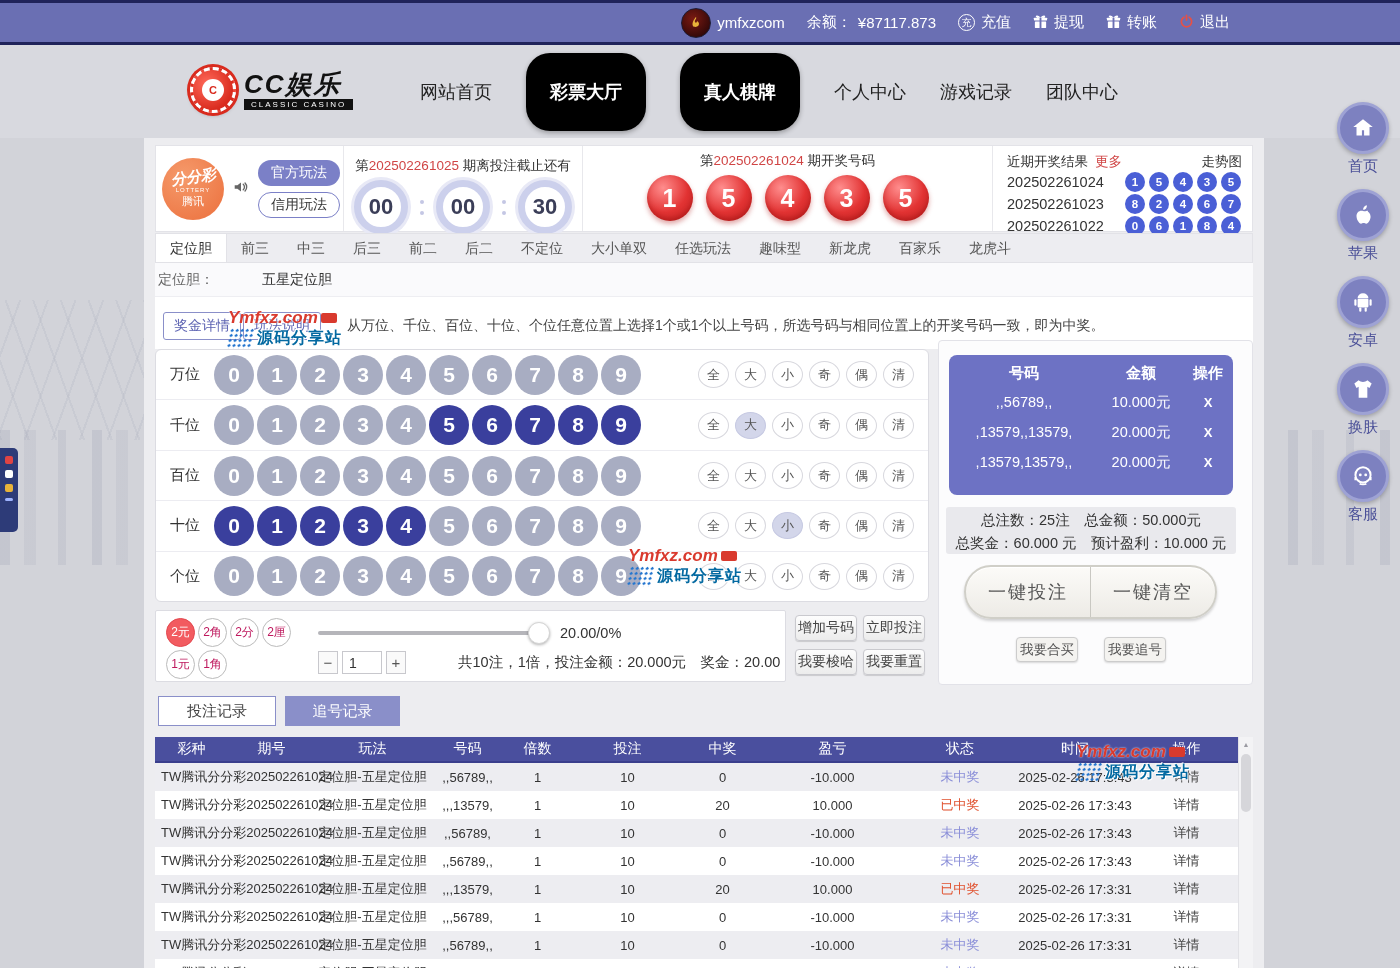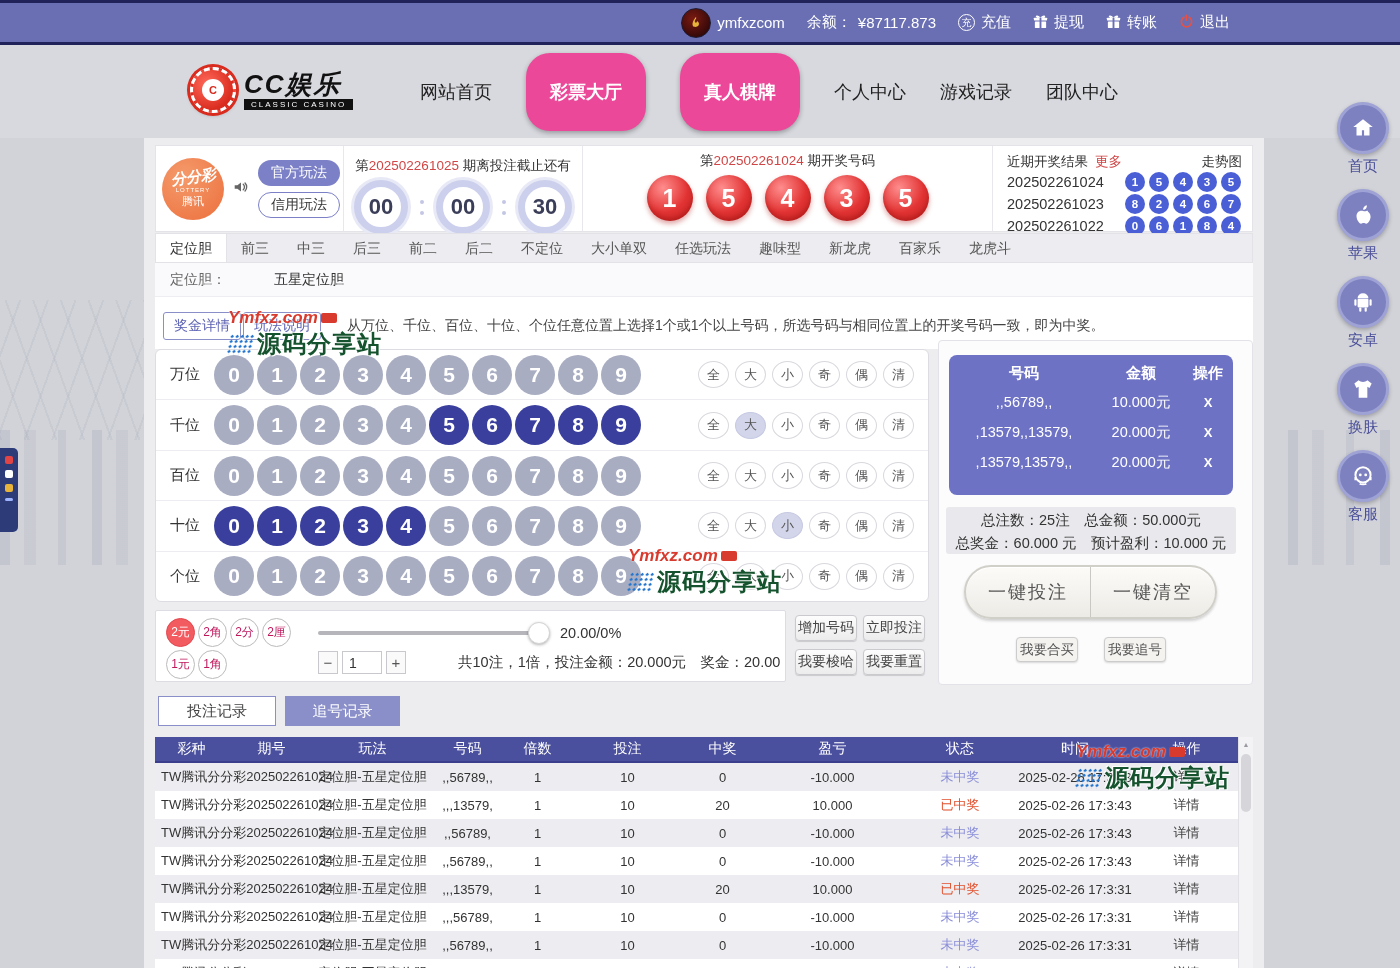--- a/index.html
+++ b/index.html
@@ -19,21 +19,21 @@
   
   .navbar{position:absolute;left:0;top:45px;width:1400px;height:93px;background:#d8d9df;z-index:9}
   .logo{position:absolute;left:190px;top:22px;display:flex;align-items:center;gap:8px}
   .chip{width:46px;height:46px;border-radius:50%;background:radial-gradient(circle at 35% 35%,#ff6a5a,#d92b1e 72%);border:3px dashed #fff;box-shadow:0 0 0 3px #d92b1e,0 2px 4px rgba(0,0,0,.3);display:flex;align-items:center;justify-content:center}
   .chip-in{width:22px;height:22px;border-radius:50%;background:#fff;color:#d92b1e;font-size:11px;font-weight:bold;display:flex;align-items:center;justify-content:center}
   .logo-txt{display:flex;flex-direction:column;align-items:flex-start}
   .logo-title{font-size:26px;font-weight:900;font-style:italic;color:#111;letter-spacing:2px;line-height:26px}
   .logo-sub{background:#111;color:#fff;font-size:8px;letter-spacing:2px;padding:1px 7px;margin-top:2px}
   .nav-items{position:absolute;left:420px;top:0;height:93px;display:flex;align-items:center;gap:34px}
   .nav-item{font-size:18px;color:#222;cursor:pointer;white-space:nowrap}
-  .nav-pill{background:#ec4899;color:#fff;padding:27px 24px;border-radius:24px;box-shadow:0 2px 5px rgba(0,0,0,.3);font-weight:bold}
+  .nav-pill{background:#000000;color:#fff;padding:27px 24px;border-radius:24px;box-shadow:0 2px 5px rgba(0,0,0,.3);font-weight:bold}
 
   
   .sidebar{position:absolute;right:6px;top:102px;width:62px;display:flex;flex-direction:column;align-items:center;gap:13px;z-index:40}
   .side-item{display:flex;flex-direction:column;align-items:center;gap:3px;cursor:pointer}
   .side-circle{width:52px;height:52px;border-radius:50%;background:#7d81c0;border:3px solid #9ea2d4;box-shadow:0 2px 4px rgba(0,0,0,.25);display:flex;align-items:center;justify-content:center}
   .side-label{font-size:15px;color:#4b5098}
 
   
   .side-tab{position:absolute;left:0;top:448px;width:18px;height:84px;background:#2d3b78;border-radius:0 5px 5px 0;z-index:8;display:flex;flex-direction:column;align-items:center;gap:6px;padding-top:8px}
   .st-dot{width:8px;height:8px;border-radius:2px}
@@ -67,21 +67,21 @@
   .recent-row{display:flex;align-items:center;height:22px}
   .recent-issue{font-size:14.5px;color:#333;width:112px}
   .recent-balls{display:flex;gap:4px;margin-left:6px}
   .mini-ball{width:20px;height:20px;border-radius:50%;background:#4a5fd6;color:#fff;font-size:11.5px;font-weight:bold;display:flex;align-items:center;justify-content:center}
 
   
   .tabs-strip{position:absolute;left:155px;top:233px;width:1098px;height:30px;background:#ededf1;border:1px solid #e2e2e7;display:flex;z-index:2}
   .tab{padding:0 14px;line-height:28px;font-size:14px;color:#555;cursor:pointer;white-space:nowrap}
   .tab-active{background:#fff;color:#333;border-right:1px solid #e2e2e7}
   .subrow{position:absolute;left:155px;top:263px;width:1098px;height:34px;background:#fafafc;border-bottom:1px solid #eeeef2;display:flex;align-items:center;z-index:2}
-  .sub-label{margin-left:15px;font-size:14px;color:#666}
+  .sub-label{margin-left:3px;font-size:14px;color:#666}
   .sub-mode{margin-left:48px;font-size:14px;color:#333;cursor:pointer}
   .descrow{position:absolute;left:155px;top:297px;width:1098px;height:52px;background:#fff;z-index:2}
   .info-btn{position:absolute;top:15px;border:1px solid #8a8fc9;color:#5d63b2;background:#fff;border-radius:3px;padding:4px 10px;font-size:14px;cursor:pointer}
   .desc-text{position:absolute;left:192px;top:20px;font-size:14px;color:#444}
 
   
   .bet-panel{position:absolute;left:155px;top:349px;width:774px;height:253px;background:#fff;border:1px solid #dcdce2;border-radius:6px;display:flex;flex-direction:column;z-index:2}
   .bet-row{flex:1;display:flex;align-items:center;border-bottom:1px solid #ececf1}
   .bet-row:last-child{border-bottom:none}
   .bet-label{width:58px;text-align:center;font-size:15px;color:#333}
@@ -134,21 +134,21 @@
   .st-win{color:#e0512e}
   .td-action{cursor:pointer;color:#444}
   .tscroll{position:absolute;right:0;top:0;width:15px;height:231px;background:#f3f3f5;border-left:1px solid #e2e2e6}
   .sb-up{height:15px;display:flex;align-items:center;justify-content:center;font-size:7px;color:#9a9aa2}
   .sb-thumb{margin:2px 2px 0 2px;height:58px;background:#d6d6da;border-radius:6px}
 
   
   .wm{position:absolute;z-index:50;display:flex;flex-direction:column;align-items:flex-start;pointer-events:none}
   .wm-top{display:flex;align-items:center;gap:3px;font-size:17px;font-weight:bold;font-style:italic;color:#d93a2e;text-shadow:0 0 2px #fff}
   .wm-badge{width:16px;height:10px;background:#d93a2e;border-radius:2px}
-  .wm-bot{display:flex;align-items:center;gap:4px;font-size:24px;font-weight:900;color:#14532d;letter-spacing:1px;text-shadow:1px 1px 0 #fff,-1px -1px 0 #fff}
+  .wm-bot{display:flex;align-items:center;gap:4px;font-size:16px;font-weight:900;color:#0369a1;letter-spacing:1px;text-shadow:1px 1px 0 #fff,-1px -1px 0 #fff}
   .wm-grid{display:inline-block;width:25px;height:21px;background-image:radial-gradient(circle,#2576cf 1.3px,transparent 1.6px);background-size:5px 5px;transform:skewX(-12deg)}
 </style>
 </head>
 <body>
 
 <div class="page">
   <div class="bg-city"></div>
   <div class="bg-bridge"></div>
   <div class="col-bg"></div>
 

